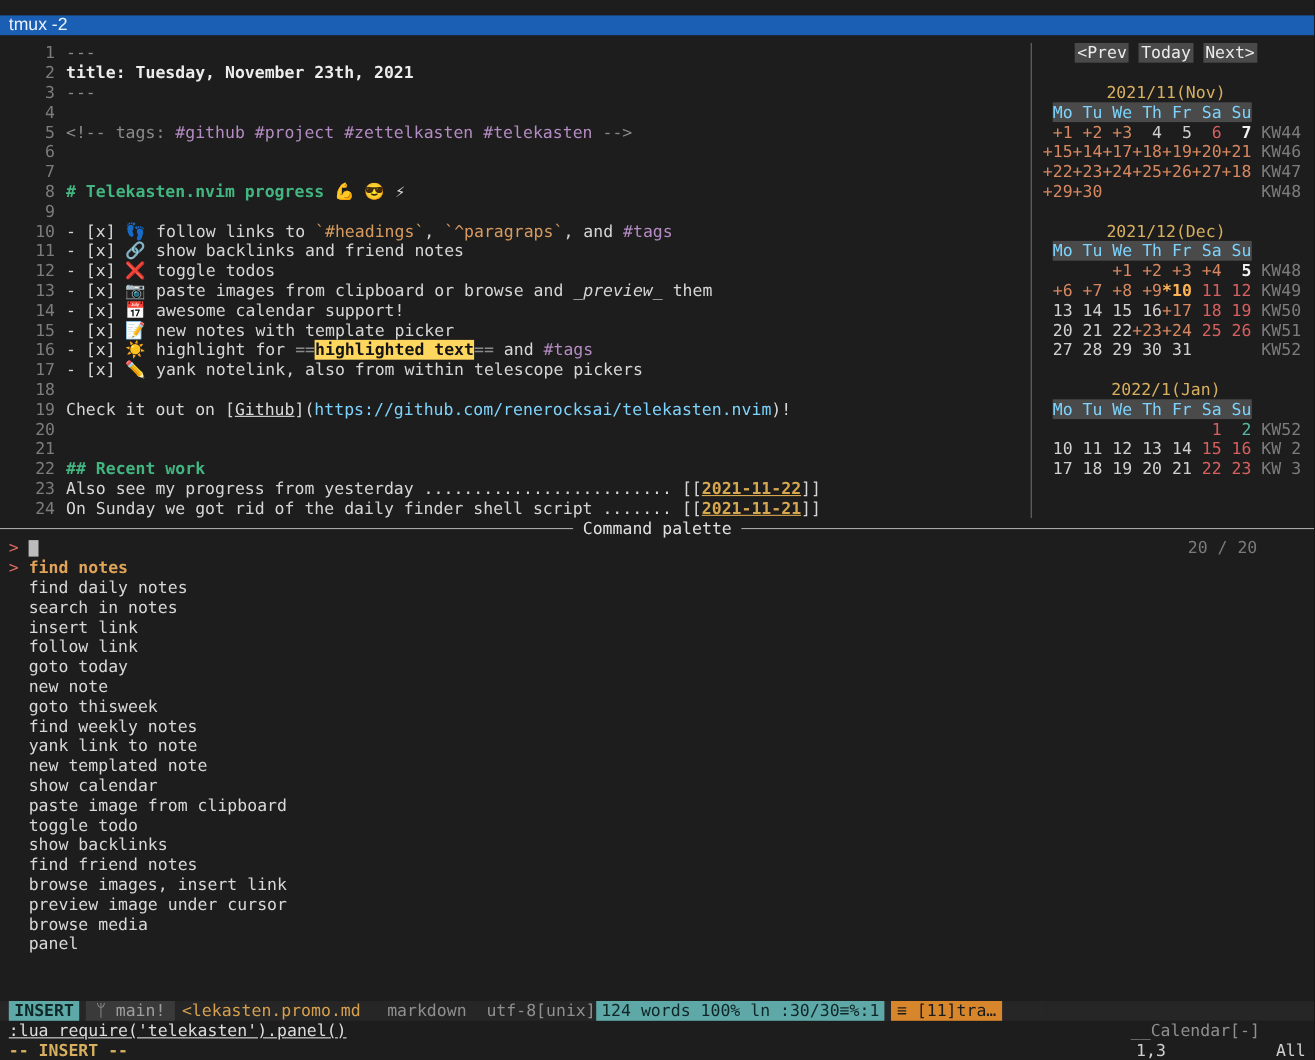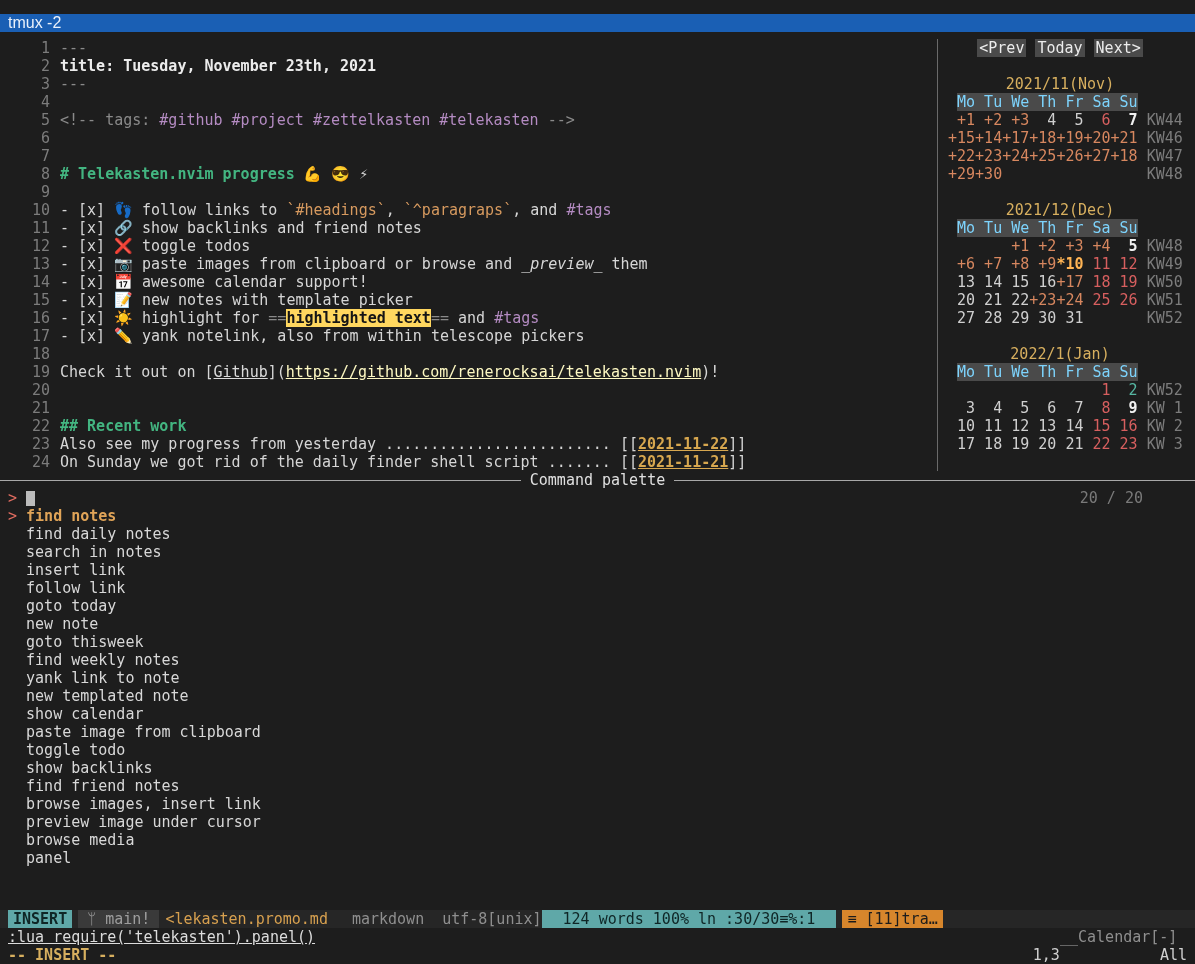--- a/index.html
+++ b/index.html
@@ -20,21 +20,21 @@
   .erow{height:18px;line-height:18px;white-space:pre;}
   .lnum{display:inline-block;width:42px;text-align:right;color:#7c7c7c;margin-right:10px;}
   .s-nm{color:#d6d6d6}
   .s-cm{color:#8a8a8a}
   .s-ti{color:#ececec;font-weight:bold}
   .s-tg{color:#b48bc2}
   .s-hd{color:#43b581;font-weight:bold}
   .s-cd{color:#d79a5f}
   .s-dt{color:#d7a74f;font-weight:bold;text-decoration:underline}
   .s-lk{color:#dadada;text-decoration:underline}
-  .s-ur{color:#fef9c3;text-decoration:underline}
+  .s-ur{color:#7dd3fc;}
   .s-hl{color:#151515;background:#ffd75f;font-weight:bold}
   .s-it{font-style:italic;color:#d6d6d6}
   .s-em{color:#d6d6d6}
   .vsep{width:1px;background:#6a6a6a;flex:0 0 auto;}
   .calendar{width:257px;flex:0 0 auto;overflow:hidden;}
   .crow{height:18px;line-height:18px;white-space:pre;padding-left:10px;}
   .cal-nav{display:flex;gap:9px;justify-content:center;width:234px;box-sizing:border-box;}
   .nav-chip{background:#4a4a4a;color:#ececec;padding:0 2px;}
   .cal-title{color:#d7af5f;width:234px;box-sizing:border-box;text-align:center;}
   .cal-hdr{background:#4a4a4a;color:#7dd3fc;}
@@ -64,21 +64,21 @@
   
   .statusline{height:18px;flex:0 0 auto;display:flex;background:#262626;line-height:18px;white-space:pre;}
   .sl-left{flex:1;display:flex;padding-left:8px;}
   .seg{line-height:18px;white-space:pre;}
   .seg-mode{background:#5fa8a8;color:#0f2626;font-weight:bold;padding:0 5px;}
   .seg-git{background:#3a3a3a;color:#9e9e9e;padding:0 9px;margin-left:6px;}
   .seg-file{color:#d7a04f;margin-left:6px;}
   .seg-ft{color:#8f8f8f;margin-left:24px;}
   .seg-enc{color:#8f8f8f;margin-left:18px;}
   .sl-gap{flex:1;}
-  .seg-stats{background:#5fa8a8;color:#0f2626;padding:0 21px;}
+  .seg-stats{background:#5fa8a8;color:#0f2626;padding:0 5px;}
   .seg-buf{background:#d7862c;color:#1c1c1c;padding:0 5px;margin-left:6px;margin-right:40px;}
   .sl-right{width:257px;flex:0 0 auto;color:#8f8f8f;padding-left:4px;border-left:1px solid #262626;}
   .cmdline{height:18px;line-height:18px;flex:0 0 auto;padding-left:8px;color:#dcdcdc;white-space:pre;text-decoration:underline;}
   .ruler{height:18px;line-height:18px;flex:0 0 auto;display:flex;white-space:pre;}
   .ruler-mode{color:#d7af5f;font-weight:bold;padding-left:8px;}
   .ruler-pos{margin-left:auto;color:#d0d0d0;}
   .ruler-scroll{margin-left:100px;margin-right:8px;color:#d0d0d0;}
 </style>
 </head>
 <body>
@@ -138,21 +138,20 @@
             <div class="crow"><span> </span><span class="cal-hdr">Mo Tu We Th Fr Sa Su</span></div>
             <div class="crow"><span class="c-e">   </span><span class="c-e">   </span><span class="c-n"> +1</span><span class="c-n"> +2</span><span class="c-n"> +3</span><span class="c-n"> +4</span><span class="c-b">  5</span><span class="c-kw"> KW48</span></div>
             <div class="crow"><span class="c-n"> +6</span><span class="c-n"> +7</span><span class="c-n"> +8</span><span class="c-n"> +9</span><span class="c-t">*10</span><span class="c-w"> 11</span><span class="c-w"> 12</span><span class="c-kw"> KW49</span></div>
             <div class="crow"><span class="c-d"> 13</span><span class="c-d"> 14</span><span class="c-d"> 15</span><span class="c-d"> 16</span><span class="c-n">+17</span><span class="c-w"> 18</span><span class="c-w"> 19</span><span class="c-kw"> KW50</span></div>
             <div class="crow"><span class="c-d"> 20</span><span class="c-d"> 21</span><span class="c-d"> 22</span><span class="c-n">+23</span><span class="c-n">+24</span><span class="c-w"> 25</span><span class="c-w"> 26</span><span class="c-kw"> KW51</span></div>
             <div class="crow"><span class="c-d"> 27</span><span class="c-d"> 28</span><span class="c-d"> 29</span><span class="c-d"> 30</span><span class="c-d"> 31</span><span class="c-e">   </span><span class="c-e">   </span><span class="c-kw"> KW52</span></div>
             <div class="crow"> </div>
             <div class="crow cal-title">2022/1(Jan)</div>
             <div class="crow"><span> </span><span class="cal-hdr">Mo Tu We Th Fr Sa Su</span></div>
             <div class="crow"><span class="c-e">   </span><span class="c-e">   </span><span class="c-e">   </span><span class="c-e">   </span><span class="c-e">   </span><span class="c-w">  1</span><span class="c-g">  2</span><span class="c-kw"> KW52</span></div>
-            <div class="crow"><span class="c-d">  3</span><span class="c-d">  4</span><span class="c-d">  5</span><span class="c-d">  6</span><span class="c-d">  7</span><span class="c-w">  8</span><span class="c-b">  9</span><span class="c-kw"> KW 1</span></div>
             <div class="crow"><span class="c-d"> 10</span><span class="c-d"> 11</span><span class="c-d"> 12</span><span class="c-d"> 13</span><span class="c-d"> 14</span><span class="c-w"> 15</span><span class="c-w"> 16</span><span class="c-kw"> KW 2</span></div>
             <div class="crow"><span class="c-d"> 17</span><span class="c-d"> 18</span><span class="c-d"> 19</span><span class="c-d"> 20</span><span class="c-d"> 21</span><span class="c-w"> 22</span><span class="c-w"> 23</span><span class="c-kw"> KW 3</span></div>
           </div>
       </div>
     </div>
 
     <div class="palette">
       <div class="palette-border">
         <span class="pline"></span>
         <span class="ptitle">Command palette</span>

